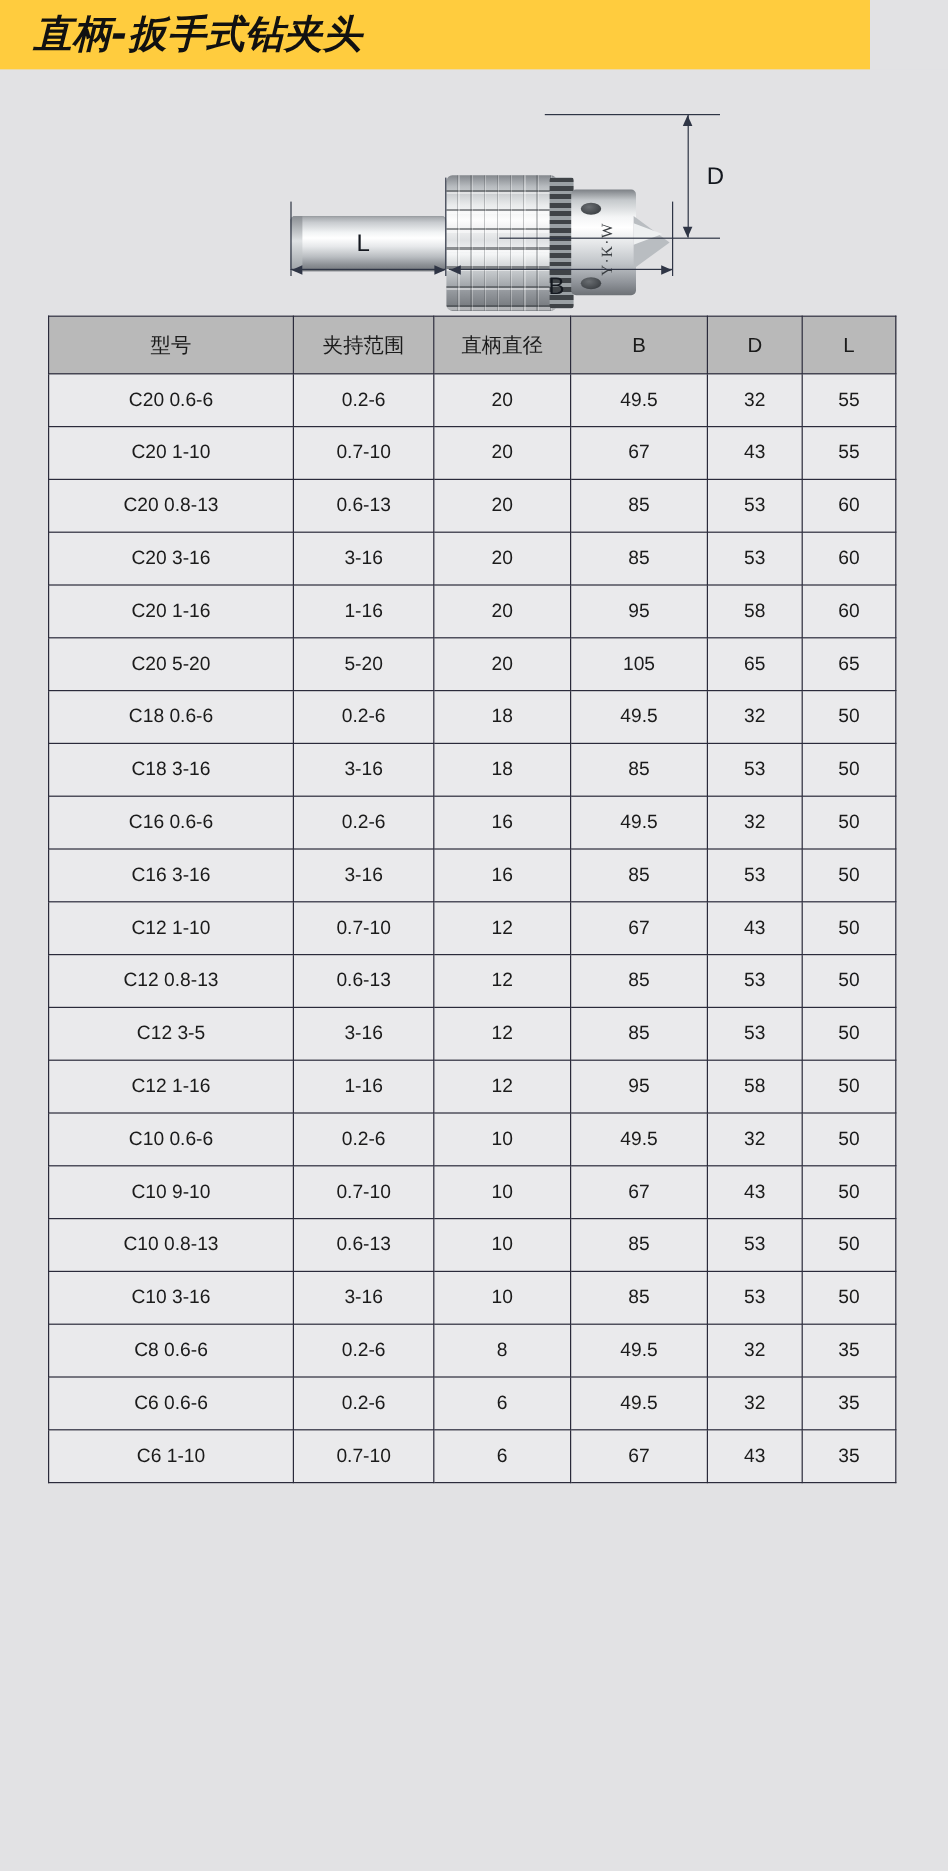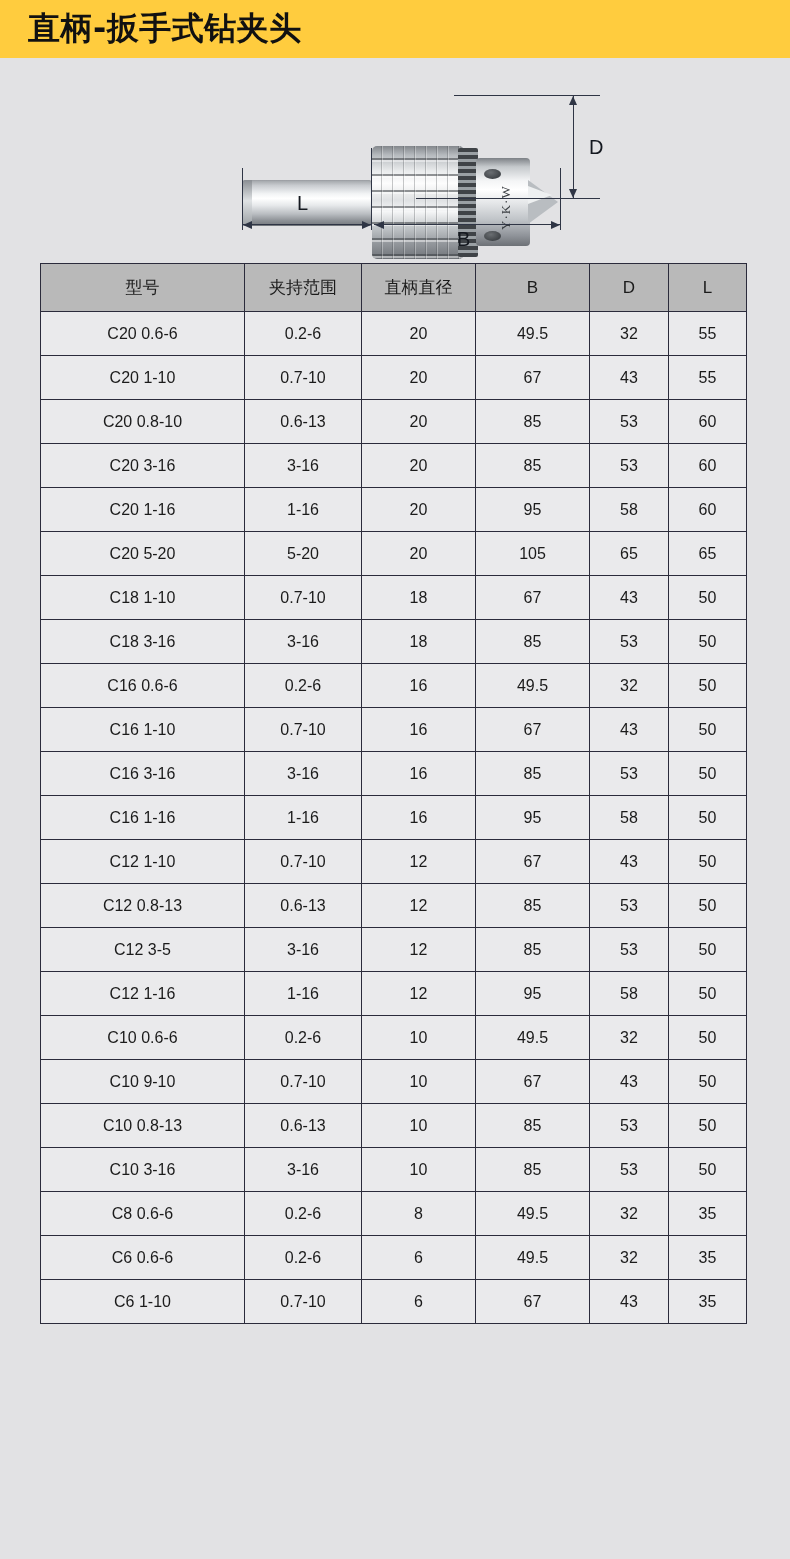--- a/index.html
+++ b/index.html
@@ -12,22 +12,23 @@
     background: #e2e2e4;
     font-family: "Liberation Sans", "DejaVu Sans", sans-serif;
     overflow: hidden;
     position: relative;
   }
 
   
   #title-bar {
     position: absolute;
     left: 0; top: 0;
-    width: 790px; height: 58px;
+    width: 725px; height: 58px;
     background: #ffcc3e;
+    font-style: italic;
   }
   #title-text {
     position: absolute;
     left: 28px;
     top: 50%;
     transform: translateY(-50%);
     font-size: 32px;
     font-weight: bold;
     color: #111111;
     letter-spacing: 0.5px;
@@ -289,21 +290,21 @@
       </tr>
       <tr>
         <td>C20 1-10</td>
         <td>0.7-10</td>
         <td>20</td>
         <td>67</td>
         <td>43</td>
         <td>55</td>
       </tr>
       <tr>
-        <td>C20 0.8-10</td>
+        <td>C20 0.8-13</td>
         <td>0.6-13</td>
         <td>20</td>
         <td>85</td>
         <td>53</td>
         <td>60</td>
       </tr>
       <tr>
         <td>C20 3-16</td>
         <td>3-16</td>
         <td>20</td>
@@ -321,65 +322,49 @@
       </tr>
       <tr>
         <td>C20 5-20</td>
         <td>5-20</td>
         <td>20</td>
         <td>105</td>
         <td>65</td>
         <td>65</td>
       </tr>
       <tr>
-        <td>C18 1-10</td>
-        <td>0.7-10</td>
+        <td>C18 0.6-6</td>
+        <td>0.2-6</td>
         <td>18</td>
-        <td>67</td>
-        <td>43</td>
+        <td>49.5</td>
+        <td>32</td>
         <td>50</td>
       </tr>
       <tr>
         <td>C18 3-16</td>
         <td>3-16</td>
         <td>18</td>
         <td>85</td>
         <td>53</td>
         <td>50</td>
       </tr>
       <tr>
         <td>C16 0.6-6</td>
         <td>0.2-6</td>
         <td>16</td>
         <td>49.5</td>
         <td>32</td>
         <td>50</td>
       </tr>
       <tr>
-        <td>C16 1-10</td>
-        <td>0.7-10</td>
-        <td>16</td>
-        <td>67</td>
-        <td>43</td>
-        <td>50</td>
-      </tr>
-      <tr>
         <td>C16 3-16</td>
         <td>3-16</td>
         <td>16</td>
         <td>85</td>
         <td>53</td>
-        <td>50</td>
-      </tr>
-      <tr>
-        <td>C16 1-16</td>
-        <td>1-16</td>
-        <td>16</td>
-        <td>95</td>
-        <td>58</td>
         <td>50</td>
       </tr>
       <tr>
         <td>C12 1-10</td>
         <td>0.7-10</td>
         <td>12</td>
         <td>67</td>
         <td>43</td>
         <td>50</td>
       </tr>

